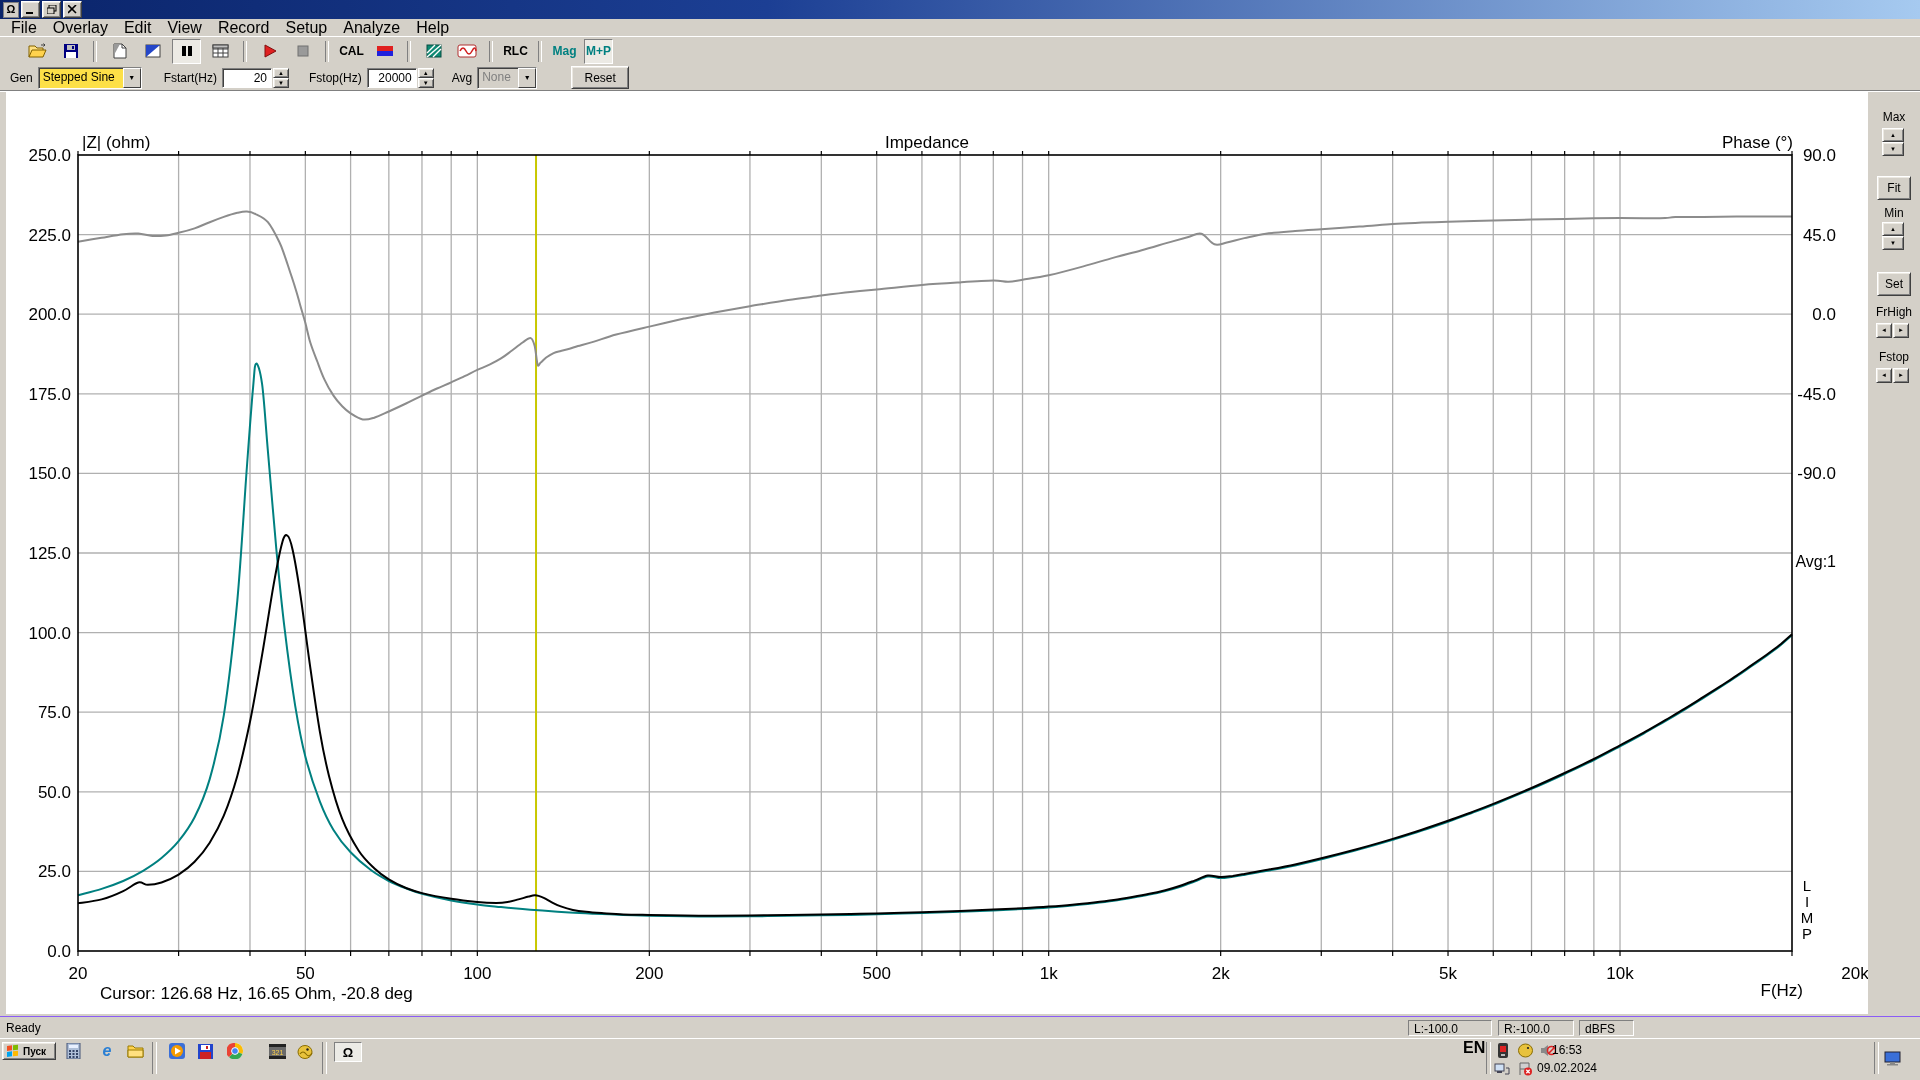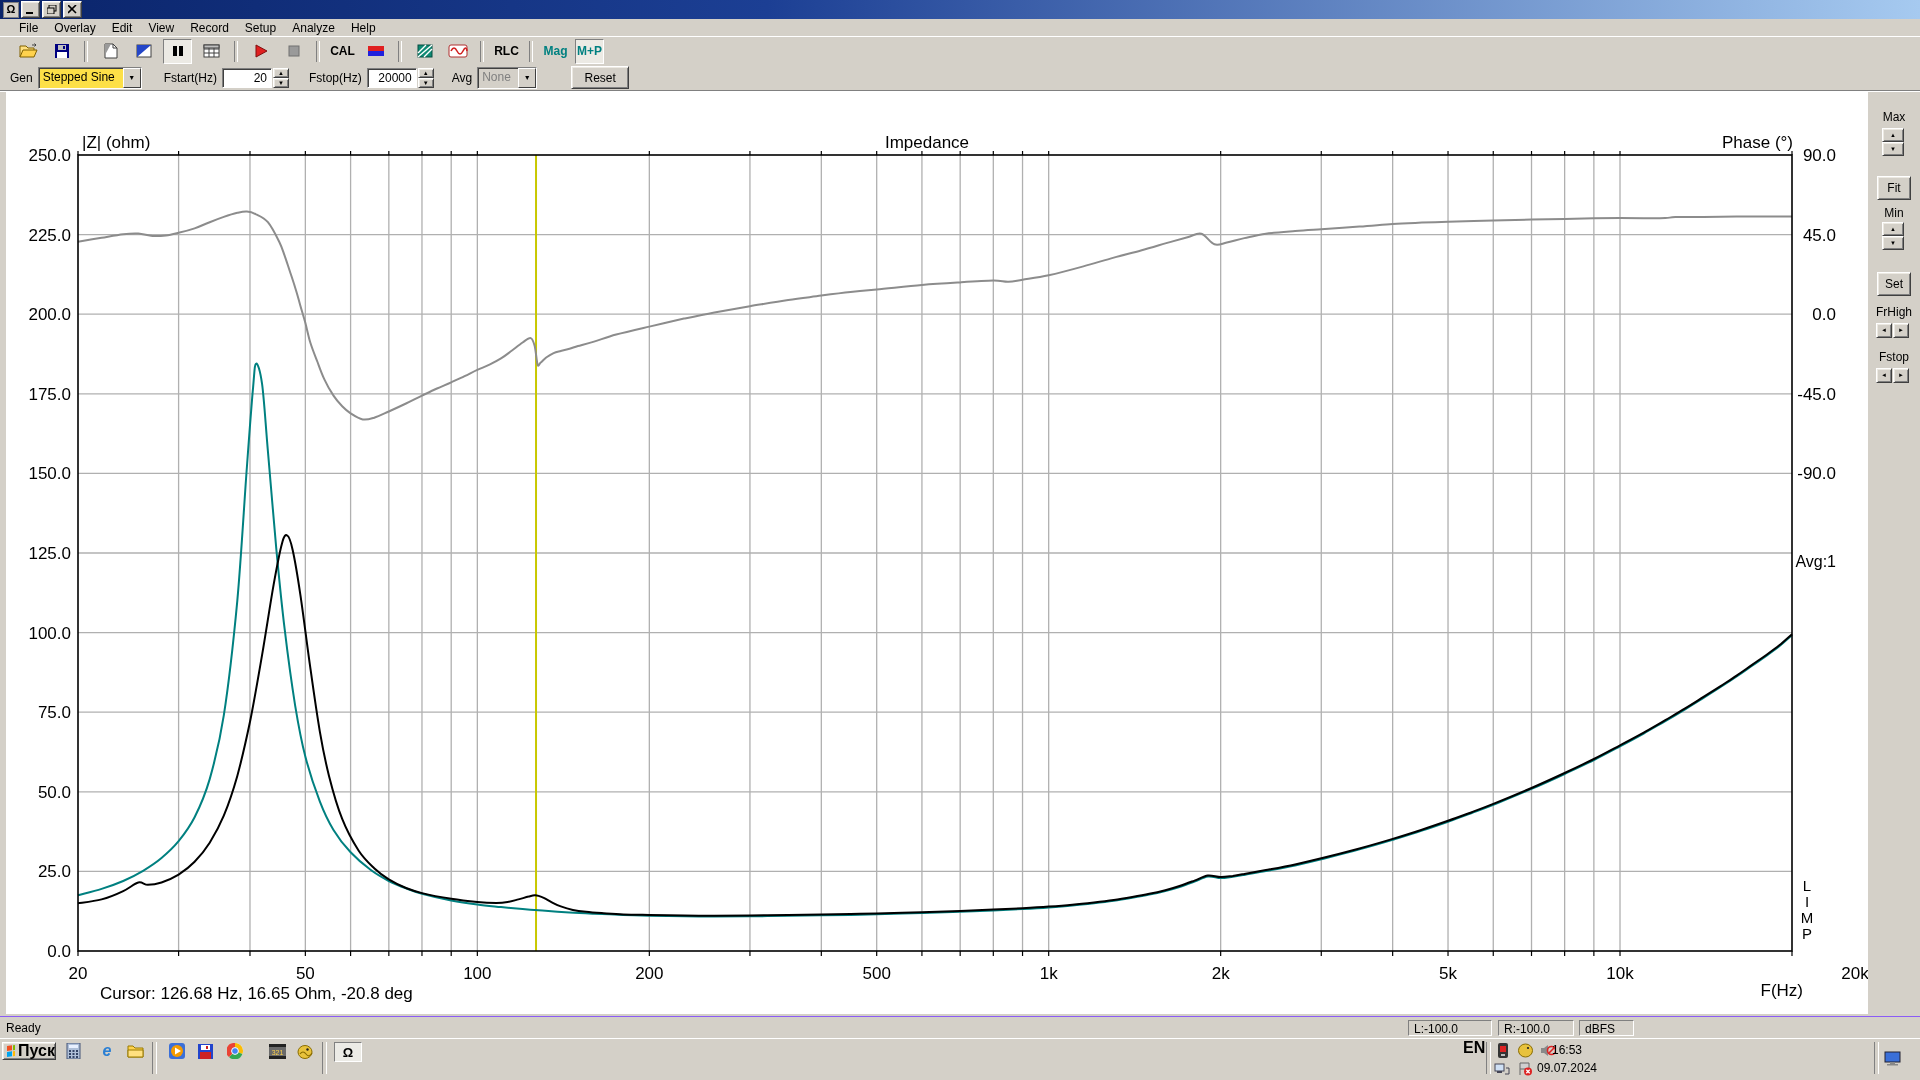--- a/index.html
+++ b/index.html
@@ -15,25 +15,25 @@
   .titlebar{left:0;top:0;width:1920px;height:19px;
             background:linear-gradient(90deg,#0a246a 0%,#1c3f94 40%,#a6caf0 100%);
             display:flex;align-items:center;padding:0 3px;box-sizing:border-box}
   .app-icon{width:14px;height:14px;background:#d4d0c8;border:1px solid #808080;
             font-size:11px;line-height:13px;text-align:center;color:#000;font-weight:bold}
   .title-text{color:#fff;font-weight:bold;font-size:12px;margin-left:5px;flex:1;
               white-space:nowrap;overflow:hidden}
   .winbtn{width:17px;height:15px;margin-left:2px;display:flex;align-items:center;justify-content:center}
   
   .menubar{left:0;top:19px;width:1920px;height:17px;display:flex;align-items:center;
-           font-size:12px;padding-left:11px;box-sizing:border-box}
+           font-size:16px;padding-left:3px;box-sizing:border-box}
   .menu-item{padding:1px 8px;color:#000}
   
   .toolbar{left:0;top:36px;width:1920px;height:29px;display:flex;align-items:center;
-           padding-left:12px;box-sizing:border-box;border-top:1px solid #ffffff}
+           padding-left:21px;box-sizing:border-box;border-top:1px solid #ffffff}
   .tbtn{width:27px;height:23px;display:flex;align-items:center;justify-content:center;
         margin:0 3px;flex:0 0 auto}
   .tbtn.pressed{background:#eceae4}
   .tsep{width:2px;height:21px;border-left:1px solid #808080;border-right:1px solid #ffffff;margin:0 6px}
   .ttext{font-size:12px;font-weight:bold;letter-spacing:0px}
   .teal{color:#008080}
   
   .controlbar{left:0;top:65px;width:1920px;height:26px;display:flex;align-items:center;
               font-size:12px;padding-left:10px;box-sizing:border-box;
               border-bottom:1px solid #808080;box-shadow:0 1px 0 #ffffff}
@@ -65,21 +65,21 @@
   
   .statusbar{left:0;top:1016px;width:1920px;height:22px;border-top:1px solid #8b5cf6;
              font-size:12px;box-sizing:border-box}
   .sb-panel{position:absolute;top:3px;height:16px;border:1px solid;border-color:#808080 #ffffff #ffffff #808080;
             background:#d4d0c8;padding:1px 5px 0 5px;box-sizing:border-box;font-size:12px}
   
   .taskbar{left:0;top:1038px;width:1920px;height:42px;background:#d4d0c8;
            border-top:1px solid #ffffff;box-sizing:border-box}
   .startbtn{position:absolute;left:2px;top:3px;width:54px;height:18px;display:flex;
             align-items:center;padding-left:3px;box-sizing:border-box}
-  .startbtn .lbl{font-weight:bold;font-size:16px;margin-left:3px}
+  .startbtn .lbl{font-weight:bold;font-size:10px;margin-left:3px}
   .ql{position:absolute;top:3px;width:22px;height:18px;display:flex;align-items:center;justify-content:center}
   .tbsep{position:absolute;top:3px;width:3px;height:32px;border-left:1px solid #808080;border-right:1px solid #ffffff}
   .trayicon{position:absolute;width:16px;height:16px}
   .clock{position:absolute;font-size:12px;text-align:center;color:#000}
   svg text{font-family:"Liberation Sans",sans-serif}
 </style>
 </head>
 <body>
 
 <div class="abs titlebar">
@@ -523,21 +523,21 @@
       </svg>
   </div>
   <div class="trayicon" style="left:1518px;top:23px">
     <svg width="15" height="14">
         <path d="M2 1 L2 13 M2 1 L11 1 L11 7 L2 7" fill="#cfcfcf" stroke="#666"></path>
         <circle cx="10" cy="9.5" r="4" fill="#d22"></circle>
         <path d="M8.3 7.8 L11.7 11.2 M11.7 7.8 L8.3 11.2" stroke="#fff" stroke-width="1.3"></path>
       </svg>
   </div>
   <div class="clock" style="left:1532px;top:4px;width:70px">16:53</div>
-  <div class="clock" style="left:1526px;top:22px;width:82px">09.07.2024</div>
+  <div class="clock" style="left:1526px;top:22px;width:82px">09.02.2024</div>
   <div class="tbsep" style="left:1874px"></div>
   <div class="trayicon" style="left:1884px;top:12px">
     <svg width="18" height="15">
         <rect x="1" y="1" width="15" height="10" fill="#3a6fd8" stroke="#223"></rect>
         <rect x="6" y="11" width="5" height="2" fill="#888"></rect>
         <rect x="3" y="13" width="11" height="1.5" fill="#888"></rect>
       </svg>
   </div>
 </div>
 

